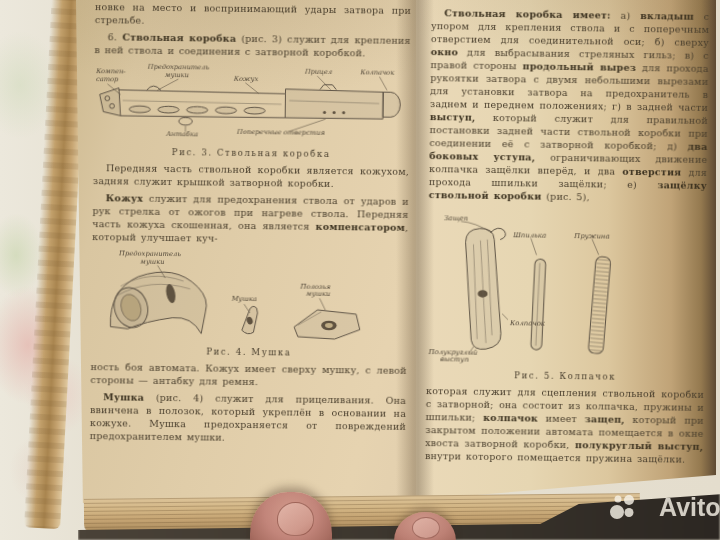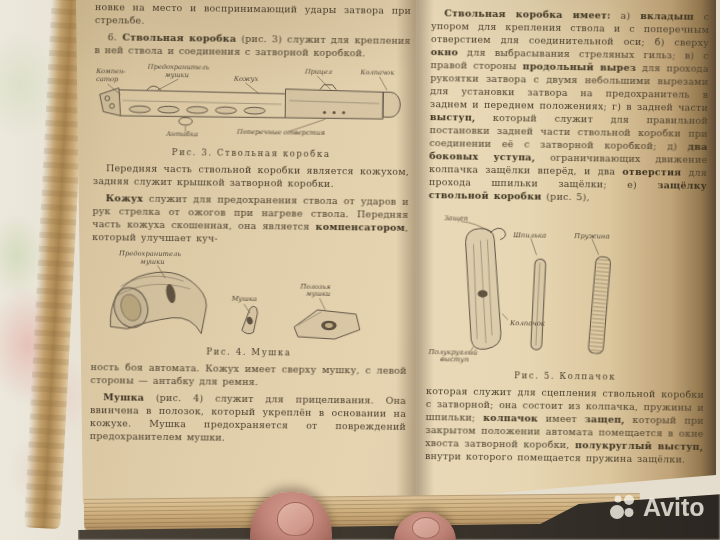--- a/index.html
+++ b/index.html
@@ -69,21 +69,21 @@
     border-radius:50% 50% 46% 46%;border:1.5px solid rgba(120,60,50,.55);
     background:linear-gradient(145deg,#e2b5a8 0%,#d09a8d 70%,#c08578 100%);}
   .finger2{position:absolute;left:394px;top:512px;width:62px;height:34px;z-index:6;
     border-radius:50% 50% 10% 10% / 85% 85% 6% 6%;
     background:radial-gradient(ellipse at 45% 30%, #cf988a 0%, #bd8175 55%, #a06659 100%);
     box-shadow:0 -4px 7px rgba(60,40,30,.3);filter:blur(.5px);}
   .finger2-nail{position:absolute;left:18px;top:5px;width:26px;height:20px;
     border-radius:50%;border:1px solid rgba(120,60,50,.5);
     background:linear-gradient(150deg,#dfb1a4,#cb968a);}
   
-  .watermark{position:absolute;left:608px;top:492px;z-index:7;display:flex;align-items:center;gap:5px;
+  .watermark{position:absolute;left:608px;top:492px;z-index:7;display:flex;align-items:center;gap:21px;
     color:rgba(246,241,231,.82);font-family:"Liberation Sans",sans-serif;font-weight:bold;font-size:25px;}
   .wm-logo{width:30px;height:30px;}
 </style>
 </head>
 <body>
 
 <div id="photo">
 
   <div class="fore-edge"></div>
 

